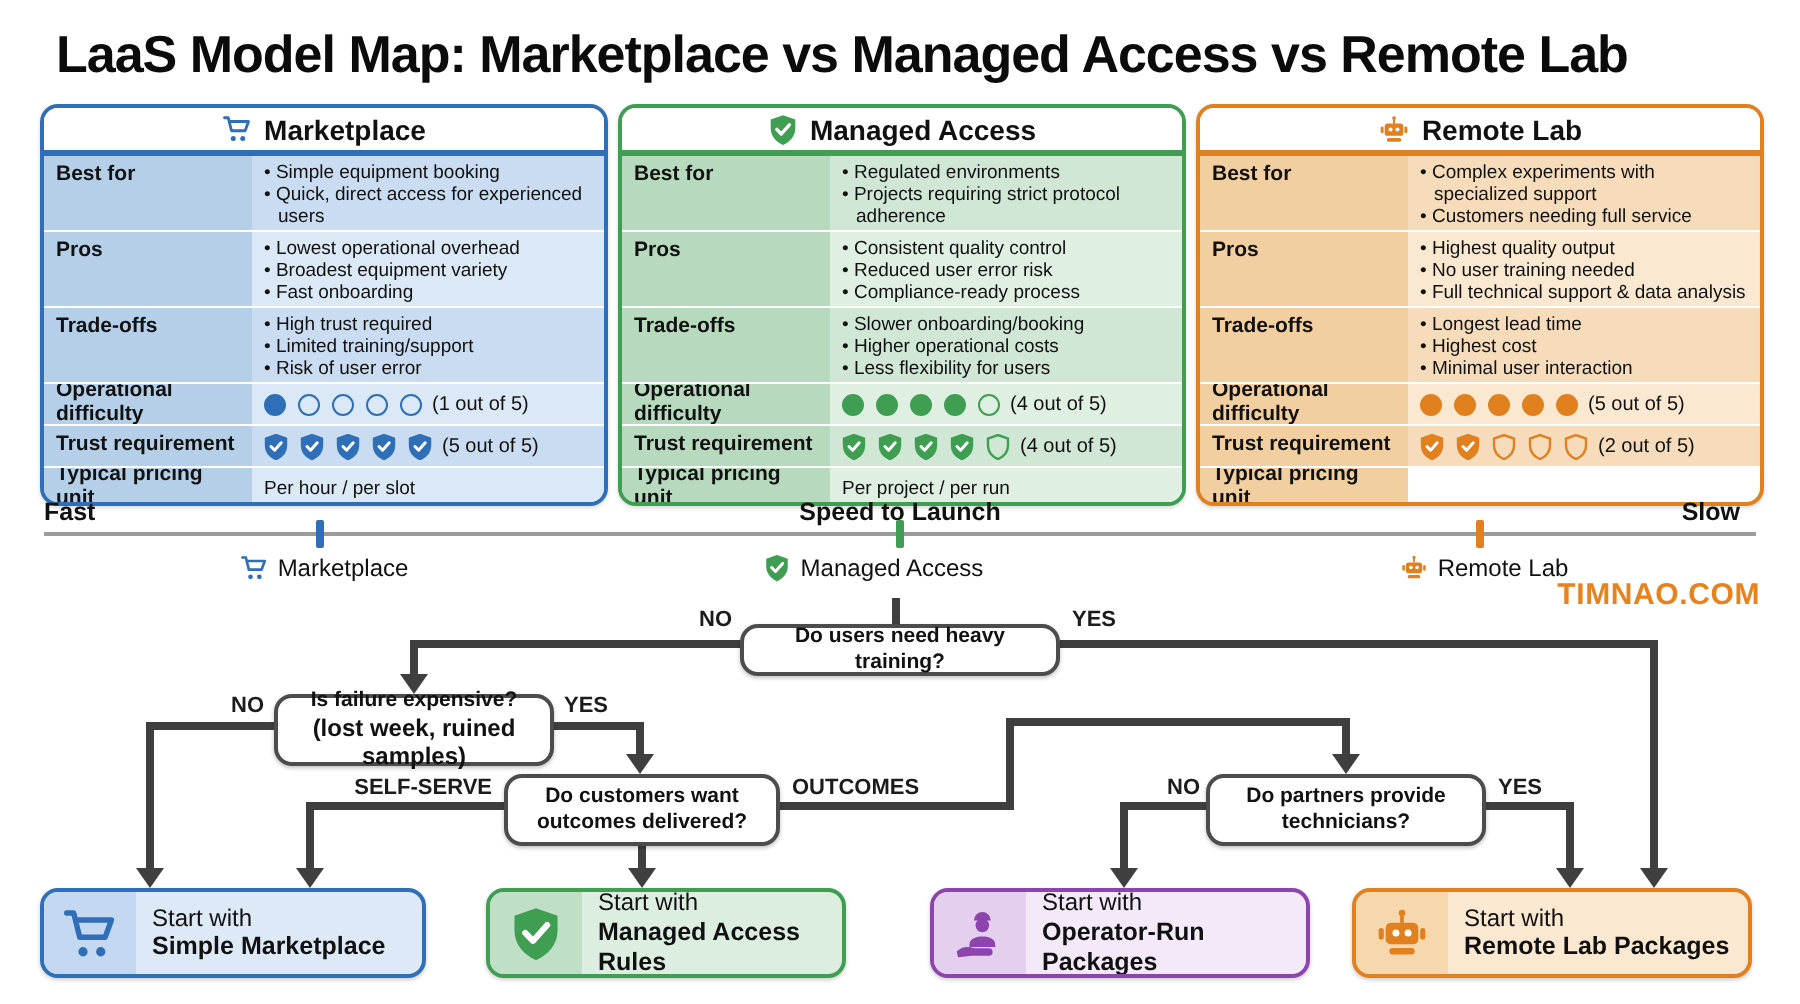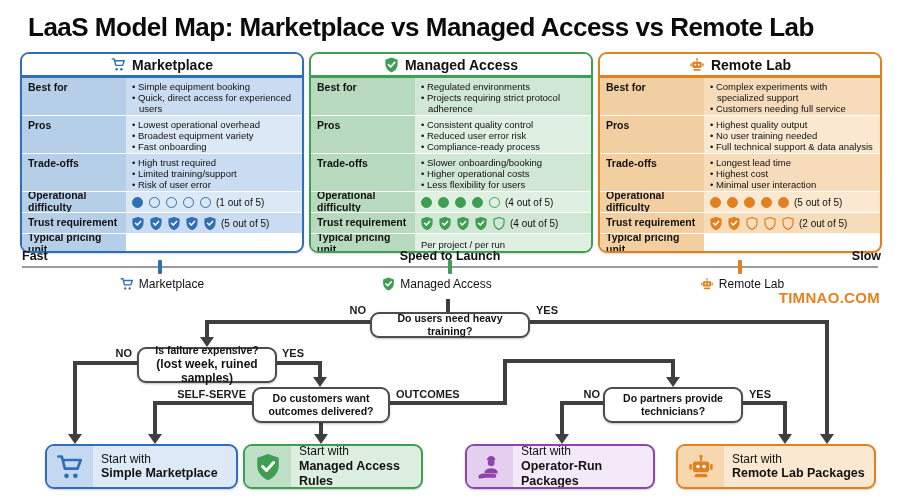--- a/index.html
+++ b/index.html
@@ -86,21 +86,21 @@
   .edge-label { position:absolute; font-size:11px; font-weight:bold; color:#1c1c1c; white-space:nowrap; }
   .edge-label.ra { text-align:right; }
   
   .result {
     position:absolute; top:444px; height:45px; border:2px solid; border-radius:9px;
     display:flex; overflow:hidden; box-shadow:0 1px 2px rgba(0,0,0,.2);
   }
   .result .r-icon { width:46px; flex:none; display:flex; align-items:center; justify-content:center; }
   .result .r-text { flex:1; display:flex; align-items:center; padding:2px 8px; font-size:12px; line-height:1.2; }
   .result .nm { display:inline-block; font-size:12.5px; }
-  .result.t-blue   { border-color:var(--blue-primary);   background:var(--blue-result-bg);margin-left:25px; }
+  .result.t-blue   { border-color:var(--blue-primary);   background:var(--blue-result-bg); }
   .result.t-blue .r-icon   { background:var(--blue-result-icon-bg); }
   .result.t-green  { border-color:var(--green-primary);  background:var(--green-result-bg); }
   .result.t-green .r-icon  { background:var(--green-result-icon-bg); }
   .result.t-purple { border-color:var(--purple-primary); background:var(--purple-result-bg); }
   .result.t-purple .r-icon { background:var(--purple-result-icon-bg); }
   .result.t-orange { border-color:var(--orange-primary); background:var(--orange-result-bg); }
   .result.t-orange .r-icon { background:var(--orange-result-icon-bg); }
 </style>
 </head>
 <body>
@@ -207,20 +207,21 @@
             <svg width="12" height="13" viewBox="0 0 24 26">
         <path d="M12 1l10 3.5v7c0 6.5-4.5 11.2-10 13.7C6.5 22.7 2 18 2 11.5v-7z" fill="#2f6fb7" stroke="#2f6fb7" stroke-width="2.4"></path>
         <polyline points="7,12.5 10.6,16.2 17.2,8.8" stroke="#fff" stroke-width="3" fill="none" stroke-linecap="round" stroke-linejoin="round"></polyline>
       </svg>
           </span>
         <span class="stat-text">(5 out of 5)</span>
       </div>
     </div>
     <div class="row h-sm r-even">
       <div class="cell label">Typical pricing unit</div>
+      <div class="cell value price">Per hour / per slot</div>
     </div>
   </div>
 
   <div class="card t-green" style="left:309px">
     <div class="hdr">
       <span class="ic c-green">
           <svg width="15" height="16" viewBox="0 0 24 26">
             <use href="#g-shield"></use>
           </svg>
         </span>
@@ -369,21 +370,21 @@
         <span class="stat-text">(2 out of 5)</span>
       </div>
     </div>
     <div class="row h-sm r-even">
       <div class="cell label">Typical pricing unit</div>
     </div>
   </div>
 
   <div class="axis-label" style="left:22px">Fast</div>
   <div class="axis-title">Speed to Launch</div>
-  <div class="axis-label" style="right:19px">Slow</div>
+  <div class="axis-label" style="right:30px">Slow</div>
   <div class="axis-line"></div>
 
   <div class="tick" style="left:158px;background:var(--blue-primary)"></div>
   <div class="tick" style="left:448px;background:var(--green-primary)"></div>
   <div class="tick" style="left:738px;background:var(--orange-primary)"></div>
 
   <div class="marker" style="left:87px">
     <span class="ic c-blue">
         <svg width="14" height="14" viewBox="0 0 24 24">
           <use href="#g-cart"></use>

